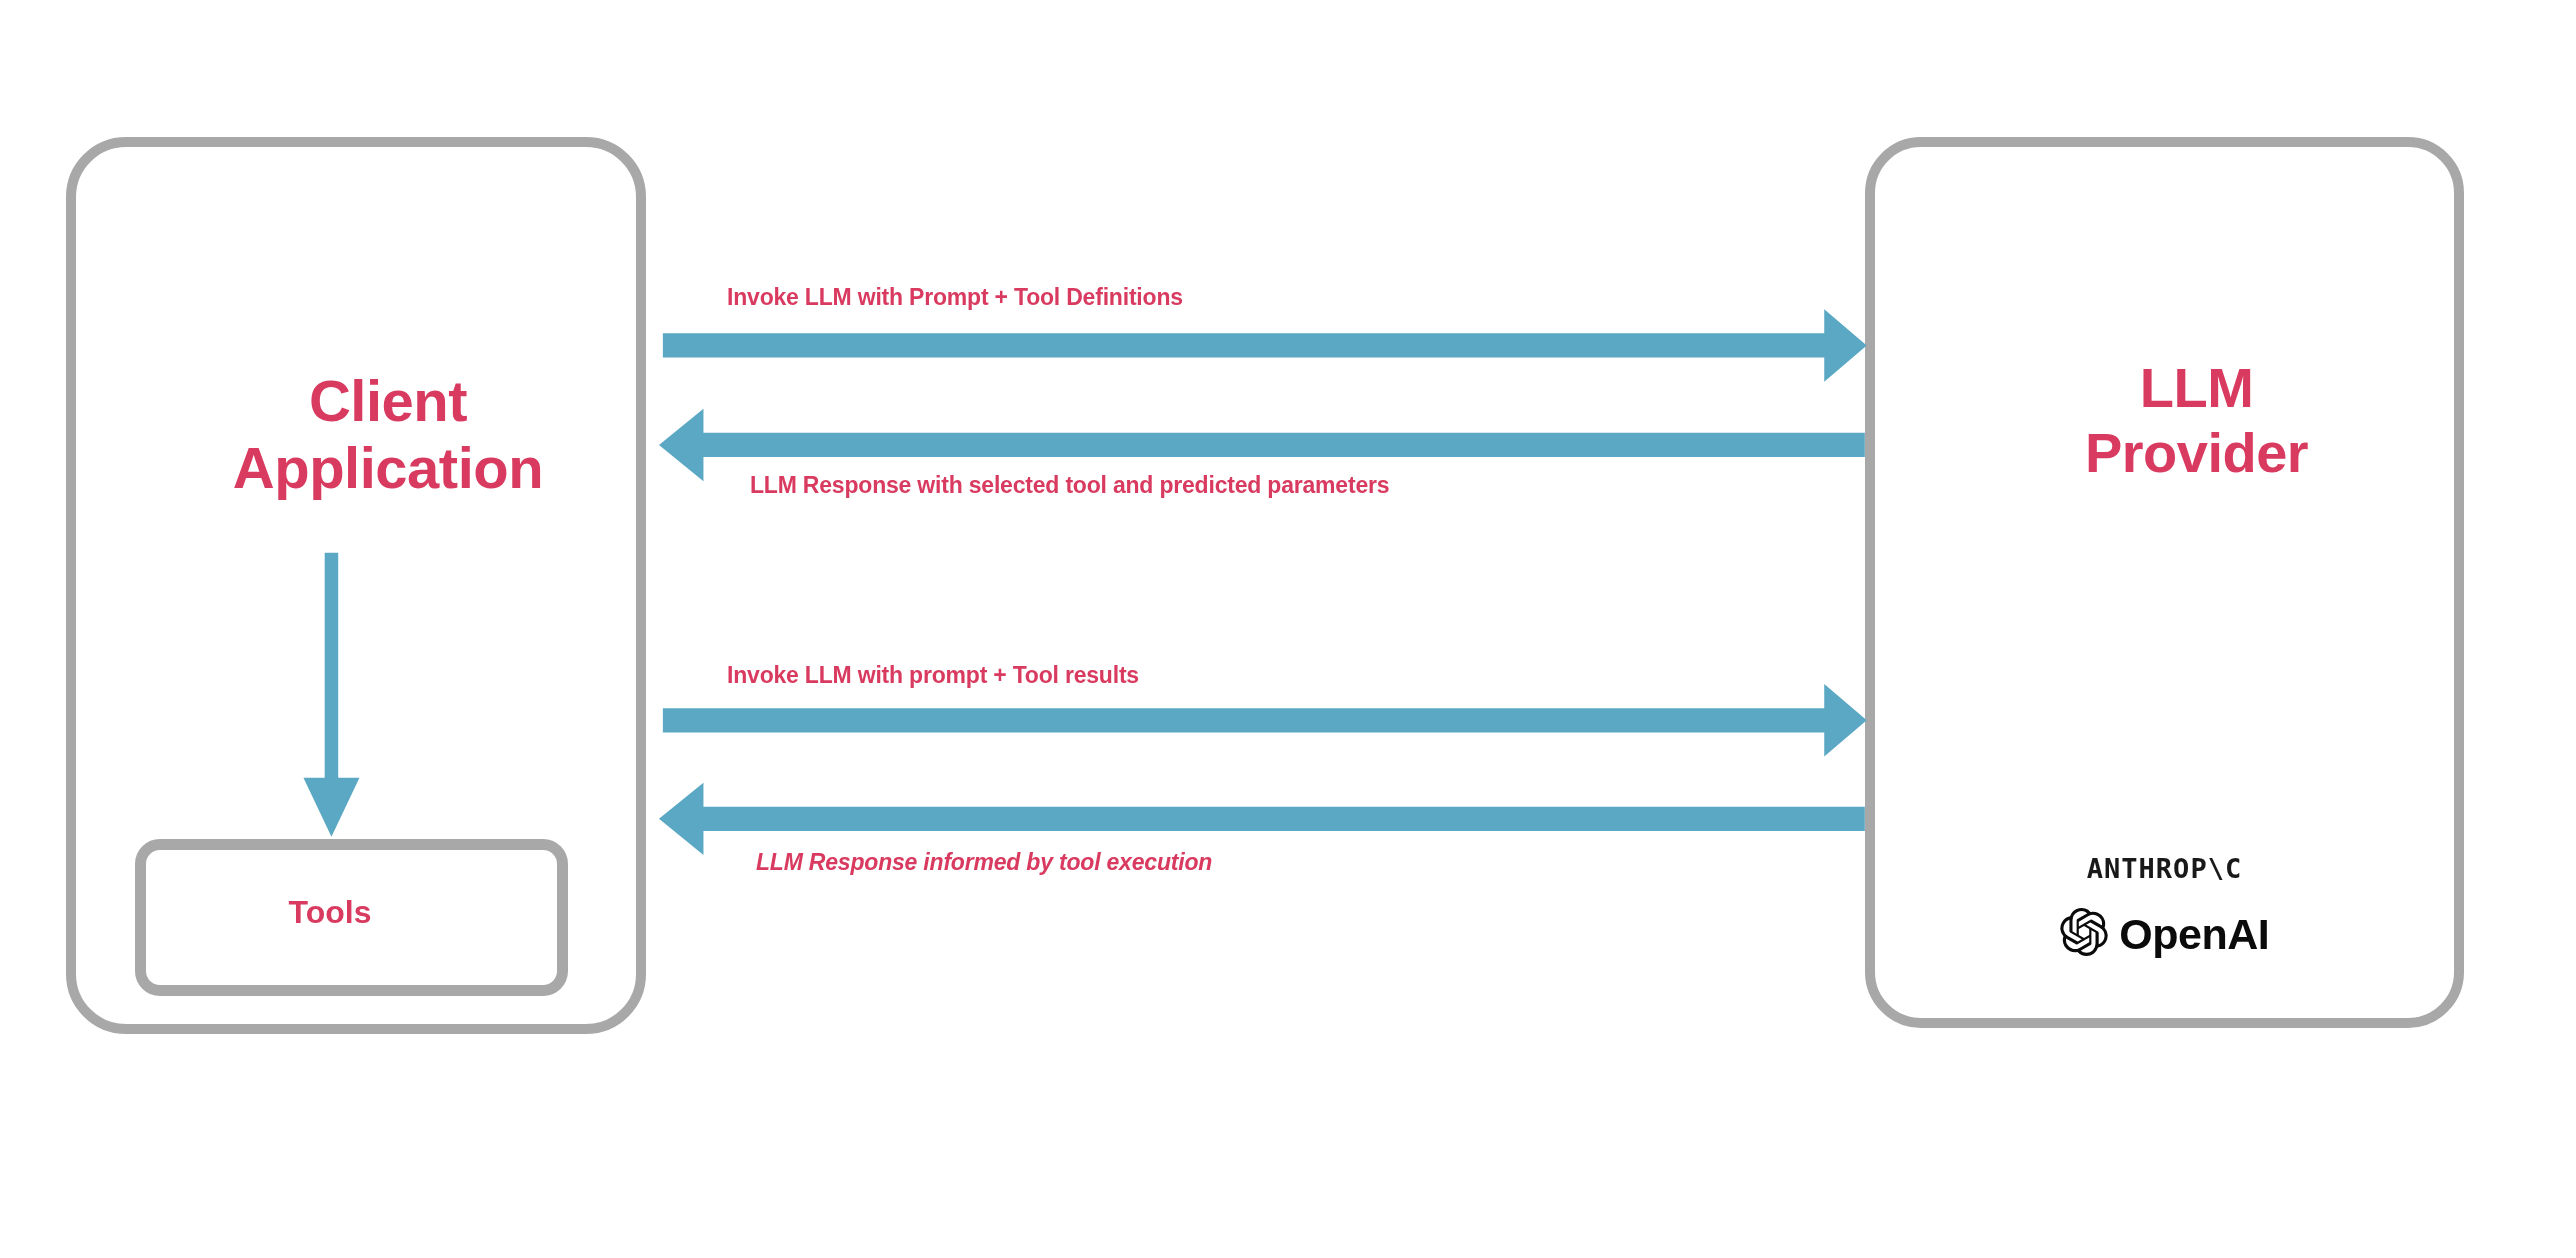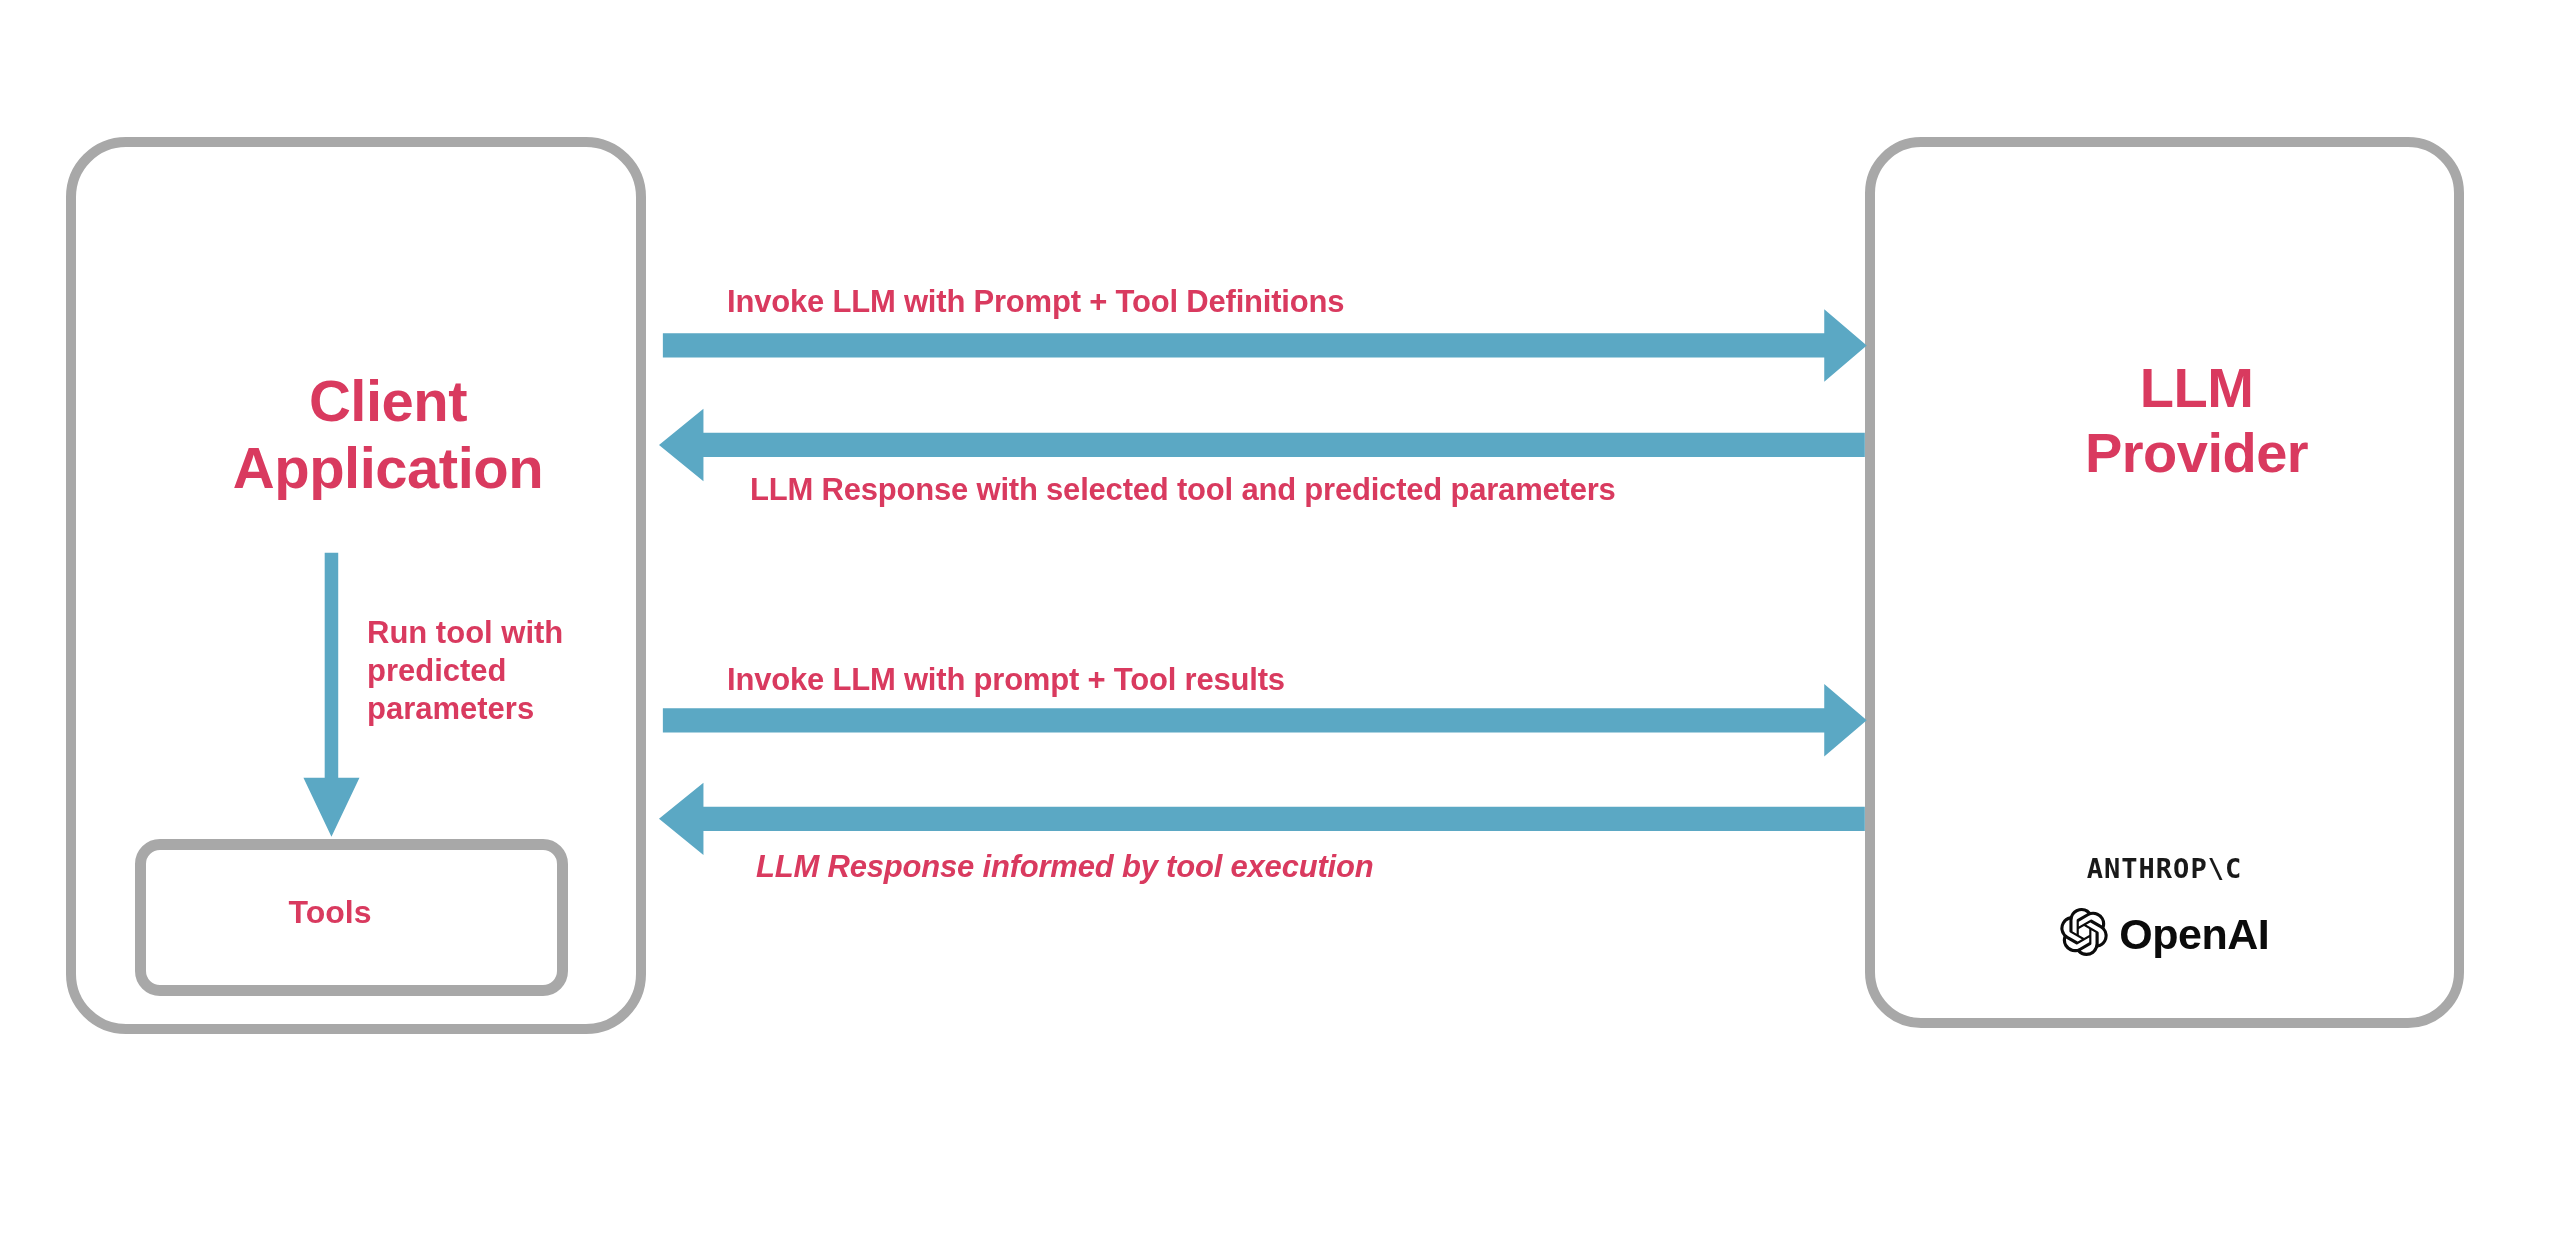--- a/index.html
+++ b/index.html
@@ -80,21 +80,21 @@
     text-align: center;
     color: #d93a5f;
     font-size: 32px;
     font-weight: 700;
   }
 
   
   .flow-label {
     position: absolute;
     color: #d93a5f;
-    font-size: 31px;
+    font-size: 23px;
     font-weight: 700;
     white-space: nowrap;
     letter-spacing: -0.2px;
   }
   #label-flow-1 { left: 727px; top: 284px; }
   #label-flow-2 { left: 750px; top: 472px; }
   #label-flow-3 { left: 727px; top: 662px; }
   #label-flow-4 { left: 756px; top: 849px; font-style: italic; }
 
   
@@ -153,23 +153,20 @@
 </style>
 </head>
 <body>
 
 <div id="stage">
 
   <div id="client-box" class="node-box"></div>
   <div id="client-title" class="node-title">Client
 Application</div>
 
-  <div id="label-run-tool">Run tool with
-predicted
-parameters</div>
 
   <div id="tools-box" class="node-box"></div>
   <div id="tools-label">Tools</div>
 
   <div id="provider-box" class="node-box"></div>
   <div id="provider-title" class="node-title">LLM
 Provider</div>
 
   <div id="brand-anthropic">ANTHROP\C</div>
 

